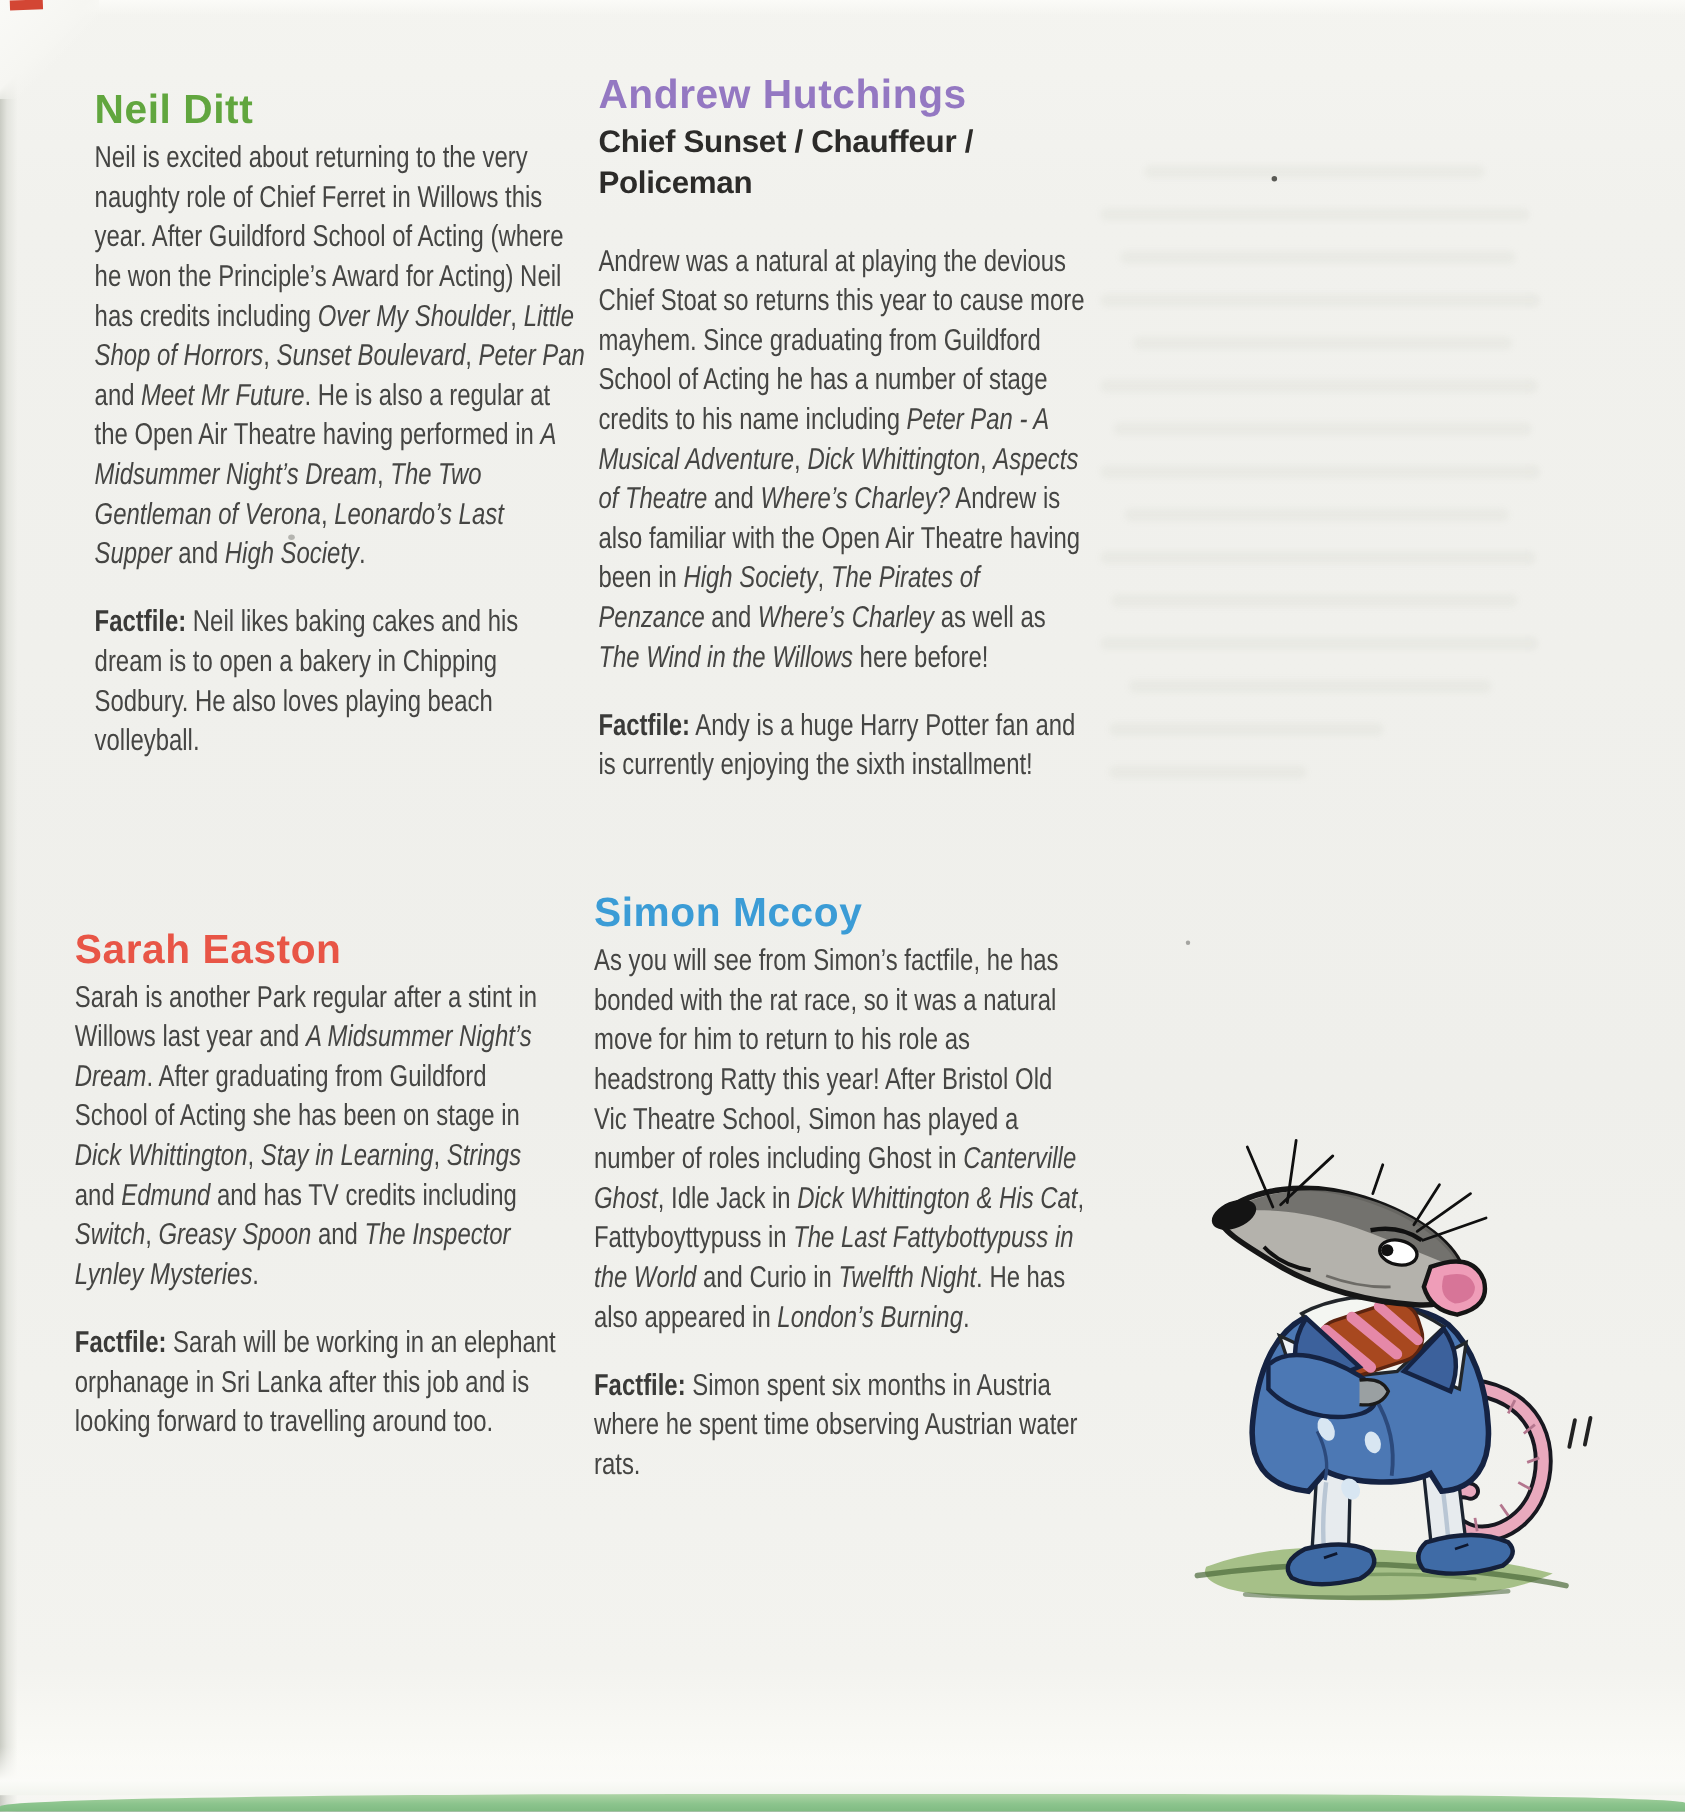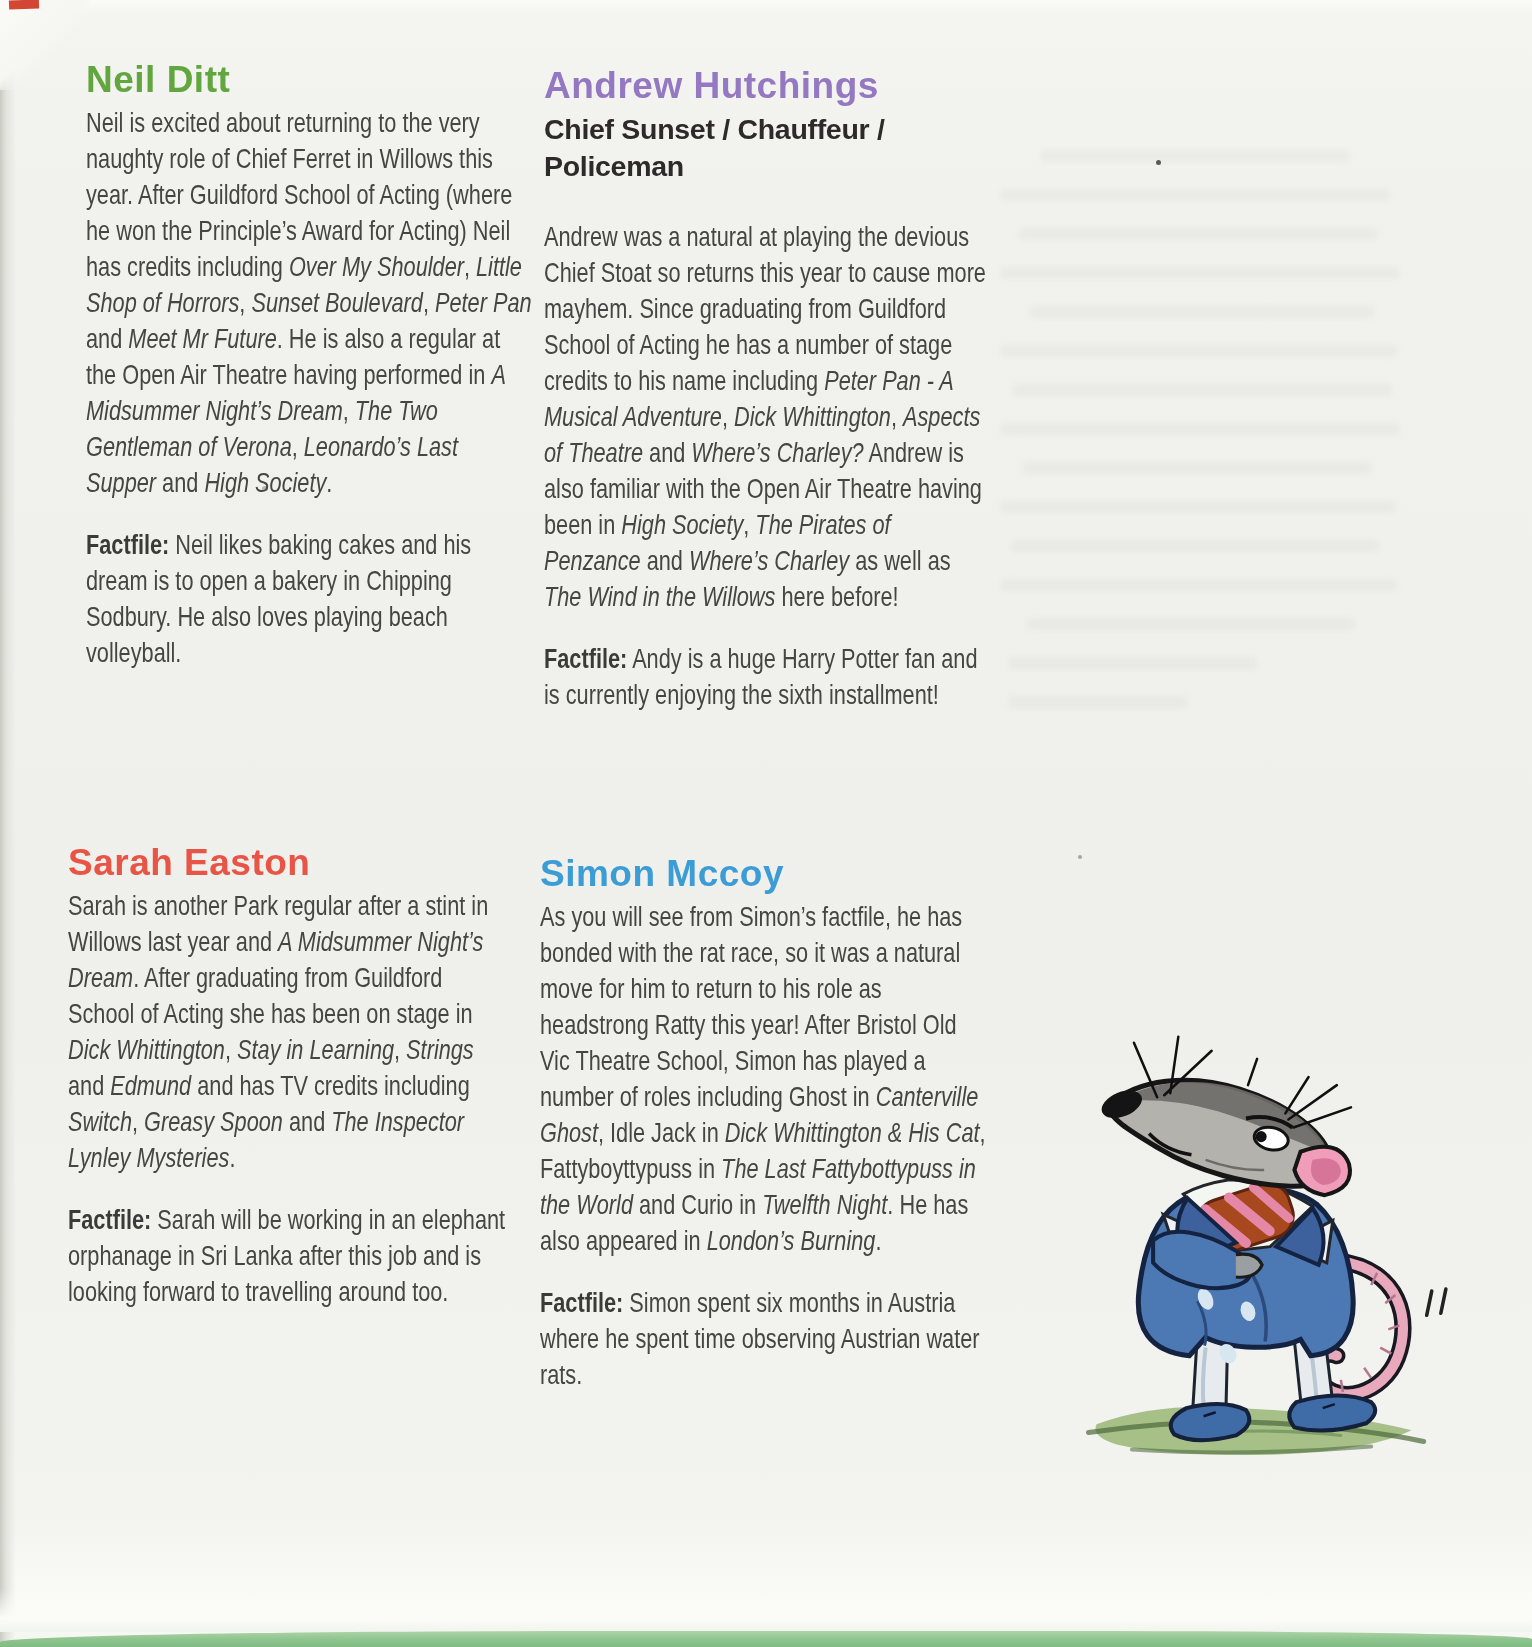--- a/index.html
+++ b/index.html
@@ -72,21 +72,21 @@
     <div class="ln" style="width:350px;margin-left:22px"></div>
     <div class="ln" style="width:396px"></div>
     <div class="ln" style="width:370px;margin-left:10px"></div>
     <div class="ln" style="width:398px"></div>
     <div class="ln" style="width:330px;margin-left:26px"></div>
     <div class="ln" style="width:250px;margin-left:8px"></div>
     <div class="ln" style="width:180px;margin-left:8px"></div>
   </div>
 
   <section class="bio" id="bio-neil">
-    <h2 class="bio-name" style="color: rgb(97, 166, 62);">Neil Ditt</h2>
+    <h2 class="bio-name" style="color: rgb(97, 166, 62); margin-top: 20px;">Neil Ditt</h2>
     <div class="bio-body">
       <p class="bio-text"><span>Neil is excited about returning to the very naughty role of Chief Ferret in Willows this year. After Guildford School of Acting (where he won the Principle’s Award for Acting) Neil has credits including </span><span style="font-style: italic;">Over My Shoulder</span><span>, </span><span style="font-style: italic;">Little Shop of Horrors</span><span>, </span><span style="font-style: italic;">Sunset Boulevard</span><span>, </span><span style="font-style: italic;">Peter Pan</span><span> and </span><span style="font-style: italic;">Meet Mr Future</span><span>. He is also a regular at the Open Air Theatre having performed in </span><span style="font-style: italic;">A Midsummer Night’s Dream</span><span>, </span><span style="font-style: italic;">The Two Gentleman of Verona</span><span>, </span><span style="font-style: italic;">Leonardo’s Last Supper</span><span> and </span><span style="font-style: italic;">High Society</span><span>.</span></p>
       <p class="bio-text"><b>Factfile:</b><span> Neil likes baking cakes and his dream is to open a bakery in Chipping Sodbury. He also loves playing beach volleyball.</span></p>
     </div>
   </section>
 
   <section class="bio" id="bio-andrew">
     <h2 class="bio-name" style="color: rgb(148, 120, 194);">Andrew Hutchings</h2>
     <h3 class="bio-roles">Chief Sunset / Chauffeur /
 Policeman</h3>
@@ -98,21 +98,21 @@
 
   <section class="bio" id="bio-sarah">
     <h2 class="bio-name" style="color: rgb(232, 85, 70);">Sarah Easton</h2>
     <div class="bio-body">
       <p class="bio-text"><span>Sarah is another Park regular after a stint in Willows last year and </span><span style="font-style: italic;">A Midsummer Night’s Dream</span><span>. After graduating from Guildford School of Acting she has been on stage in </span><span style="font-style: italic;">Dick Whittington</span><span>, </span><span style="font-style: italic;">Stay in Learning</span><span>, </span><span style="font-style: italic;">Strings</span><span> and </span><span style="font-style: italic;">Edmund</span><span> and has TV credits including </span><span style="font-style: italic;">Switch</span><span>, </span><span style="font-style: italic;">Greasy Spoon</span><span> and </span><span style="font-style: italic;">The Inspector Lynley Mysteries</span><span>.</span></p>
       <p class="bio-text"><b>Factfile:</b><span> Sarah will be working in an elephant orphanage in Sri Lanka after this job and is looking forward to travelling around too.</span></p>
     </div>
   </section>
 
   <section class="bio" id="bio-simon">
-    <h2 class="bio-name" style="color: rgb(59, 156, 214); margin-top: 44px;">Simon Mccoy</h2>
+    <h2 class="bio-name" style="color: rgb(59, 156, 214);">Simon Mccoy</h2>
     <div class="bio-body">
       <p class="bio-text"><span>As you will see from Simon’s factfile, he has bonded with the rat race, so it was a natural move for him to return to his role as headstrong Ratty this year! After Bristol Old Vic Theatre School, Simon has played a number of roles including Ghost in </span><span style="font-style: italic;">Canterville Ghost</span><span>, Idle Jack in </span><span style="font-style: italic;">Dick Whittington &amp; His Cat</span><span>, Fattyboyttypuss in </span><span style="font-style: italic;">The Last Fattybottypuss in the World</span><span> and Curio in </span><span style="font-style: italic;">Twelfth Night</span><span>. He has also appeared in </span><span style="font-style: italic;">London’s Burning</span><span>.</span></p>
       <p class="bio-text"><b>Factfile:</b><span> Simon spent six months in Austria where he spent time observing Austrian water rats.</span></p>
     </div>
   </section>
 
   <svg class="ratty" viewBox="0 0 420 460" xmlns="http://www.w3.org/2000/svg">
 
     <path d="M60 420 Q120 398 200 404 Q300 408 372 426 Q332 446 240 450 Q130 452 80 440 Q54 432 60 420 Z" fill="#9dba7c" opacity="0.9"></path>
     <path d="M52 428 Q160 413 252 420 Q332 426 384 437" stroke="#4c6a3a" stroke-width="5" fill="none" opacity=".7" stroke-linecap="round"></path>

